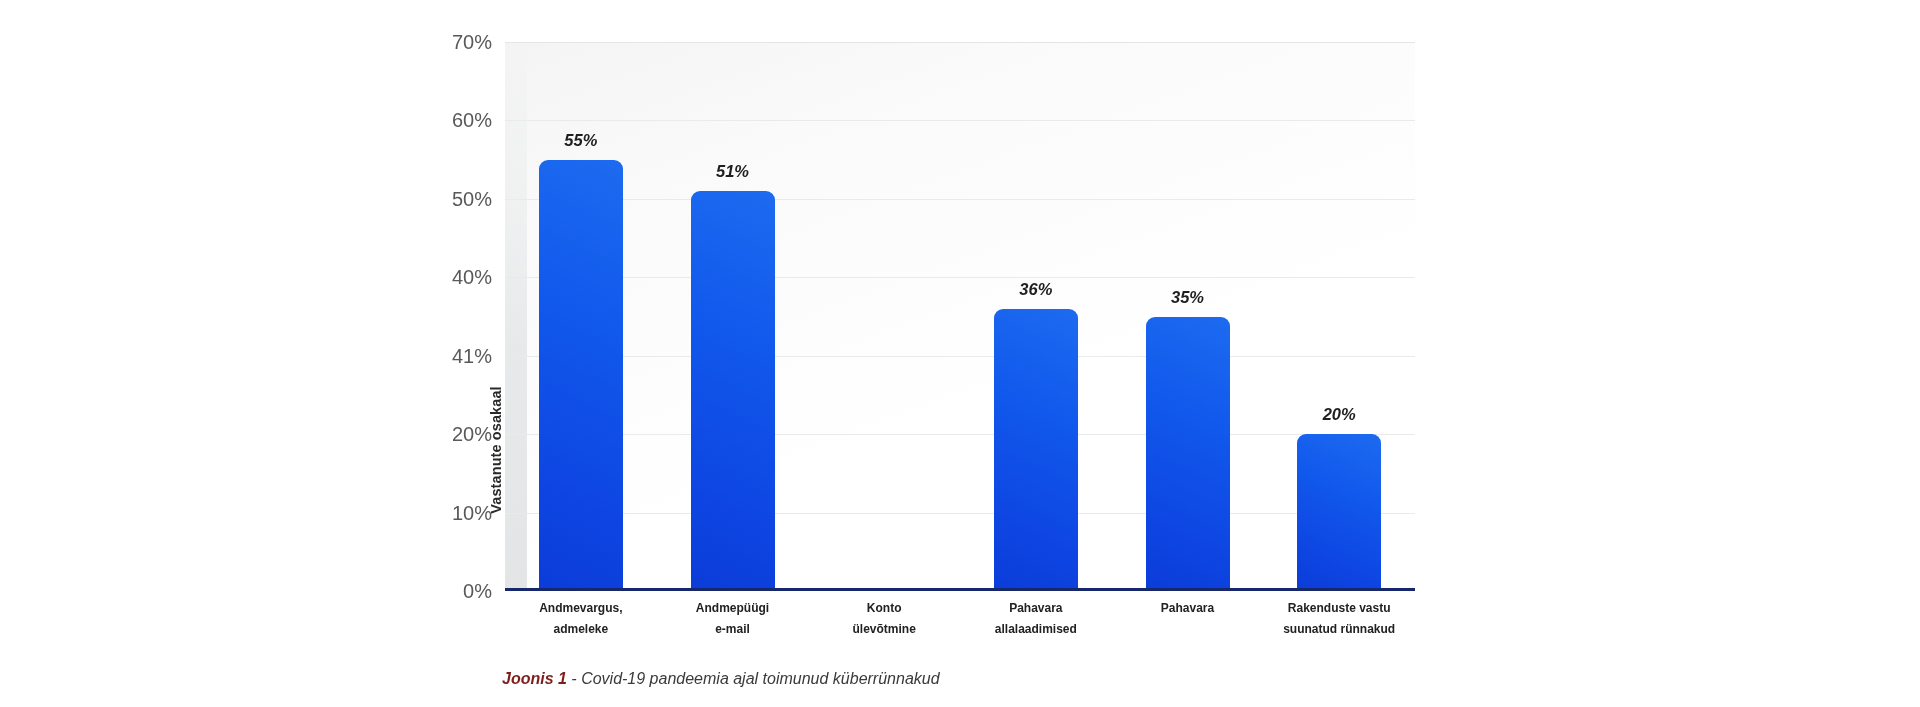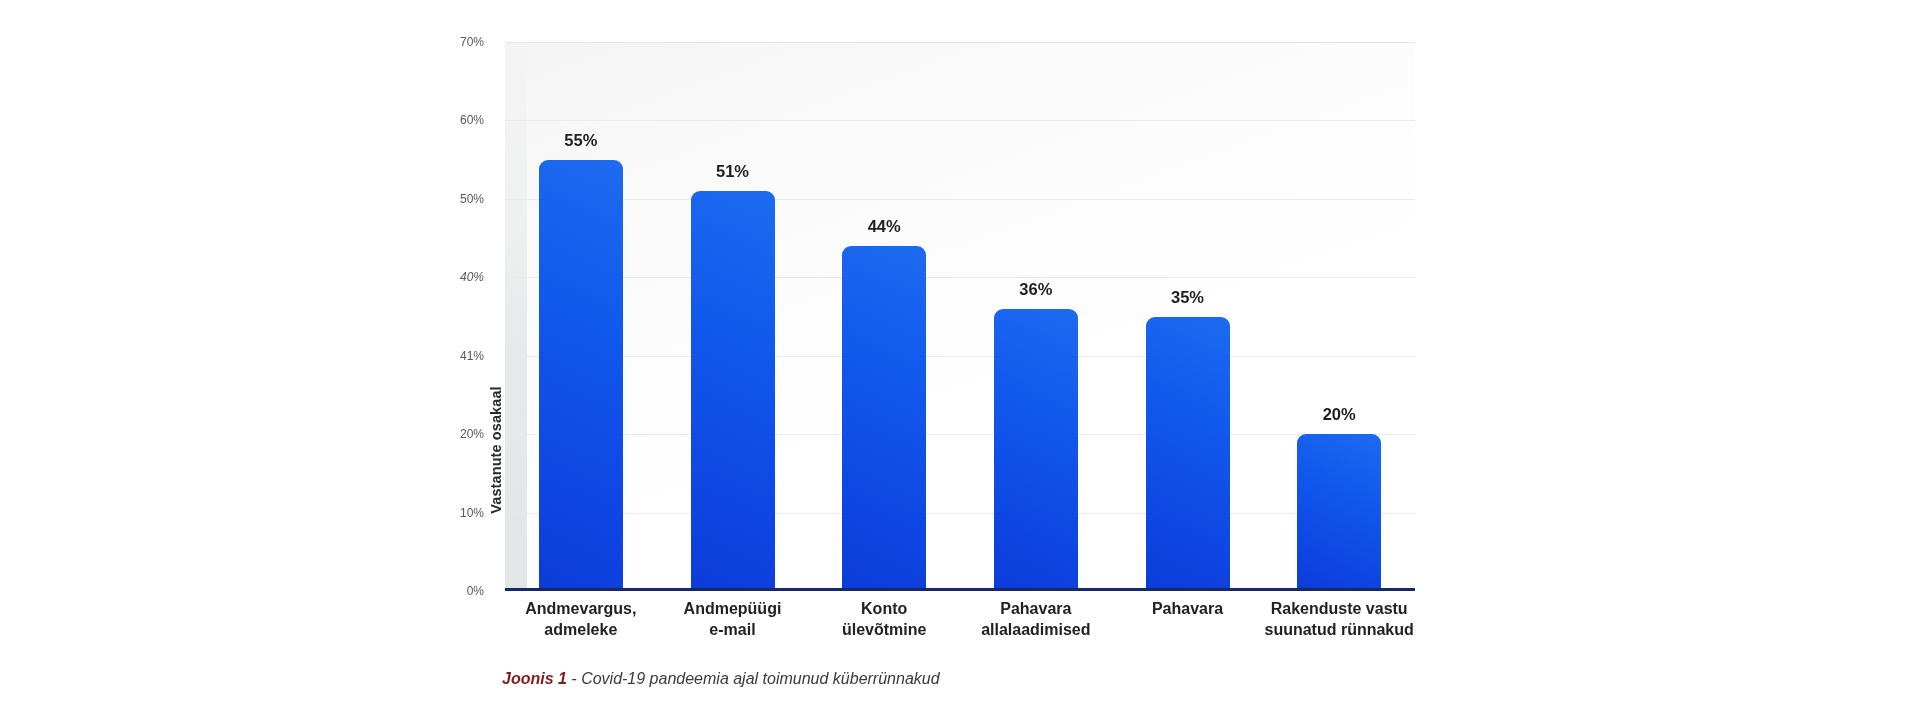--- a/index.html
+++ b/index.html
@@ -47,24 +47,24 @@
   
   .y-ticks {
     position: absolute;
     left: 430px;
     top: 42px;
     width: 62px;
     height: 549px;
   }
   .y-tick {
     position: absolute;
-    right: 8px;
+    right: 0;
     width: 62px;
     text-align: right;
-    font-size: 12px;
+    font-size: 20px;
     color: #58595b;
     transform: translateY(-50%);
     white-space: nowrap;
   }
 
   
   .plot {
     position: absolute;
     left: 505px;
     top: 42px;
@@ -108,20 +108,21 @@
   
   .bars {
     position: absolute;
     left: 0; top: 0;
     width: 100%; height: 100%;
   }
   .bar-slot {
     position: absolute;
     bottom: 0;
     height: 100%;
+    font-style: italic;
   }
   .bar {
     position: absolute;
     left: 0;
     bottom: 0;
     width: 100%;
     border-radius: 9px 9px 0 0;
     background: linear-gradient(205deg, #1d6bf0 0%, #1158ec 38%, #0e45e2 78%, #0b3cd8 100%);
   }
   .bar-value {
@@ -140,21 +141,21 @@
     position: absolute;
     left: 505px;
     top: 598px;
     width: 910px;
     height: 56px;
   }
   .x-label {
     position: absolute;
     top: 0;
     text-align: center;
-    font-size: 16px;
+    font-size: 12px;
     font-weight: bold;
     color: #222222;
     line-height: 21px;
   }
 
   
   .caption {
     position: absolute;
     left: 502px;
     top: 670px;
@@ -178,21 +179,21 @@
 <div id="page">
   <div class="figure">
 
     <div class="y-axis-title">Vastanute osakaal</div>
 
     <div class="y-ticks" id="y-ticks">
         <div class="y-tick" style="top: 549px;">0%</div>
         <div class="y-tick" style="top: 470.571px;">10%</div>
         <div class="y-tick" style="top: 392.143px;">20%</div>
         <div class="y-tick" style="top: 313.714px;">41%</div>
-        <div class="y-tick" style="top: 235.286px; font-style: italic;">40%</div>
+        <div class="y-tick" style="top: 235.286px;">40%</div>
         <div class="y-tick" style="top: 156.857px;">50%</div>
         <div class="y-tick" style="top: 78.4286px;">60%</div>
         <div class="y-tick" style="top: 0px;">70%</div>
       </div>
 
     <div class="plot">
       <div class="plot-left-band"></div>
       <div id="gridlines">
           <div class="gridline" style="top: 470.571px;"></div>
           <div class="gridline" style="top: 392.143px;"></div>
@@ -204,24 +205,20 @@
         </div>
       <div class="bars" id="bars">
           <div class="bar-slot" style="left: 33.8333px; width: 84px;">
             <div class="bar" style="height: 431.357px;"></div>
             <div class="bar-value" style="bottom: 441.357px;">55%</div>
           </div>
           <div class="bar-slot" style="left: 185.5px; width: 84px;">
             <div class="bar" style="height: 399.986px;"></div>
             <div class="bar-value" style="bottom: 409.986px;">51%</div>
           </div>
-          <div class="bar-slot" style="left: 337.167px; width: 84px;">
-            <div class="bar" style="height: 345.086px;"></div>
-            <div class="bar-value" style="bottom: 355.086px;">44%</div>
-          </div>
           <div class="bar-slot" style="left: 488.833px; width: 84px;">
             <div class="bar" style="height: 282.343px;"></div>
             <div class="bar-value" style="bottom: 292.343px;">36%</div>
           </div>
           <div class="bar-slot" style="left: 640.5px; width: 84px; margin-top: 17px;">
             <div class="bar" style="height: 274.5px;"></div>
             <div class="bar-value" style="bottom: 284.5px;">35%</div>
           </div>
           <div class="bar-slot" style="left: 792.167px; width: 84px;">
             <div class="bar" style="height: 156.857px;"></div>

